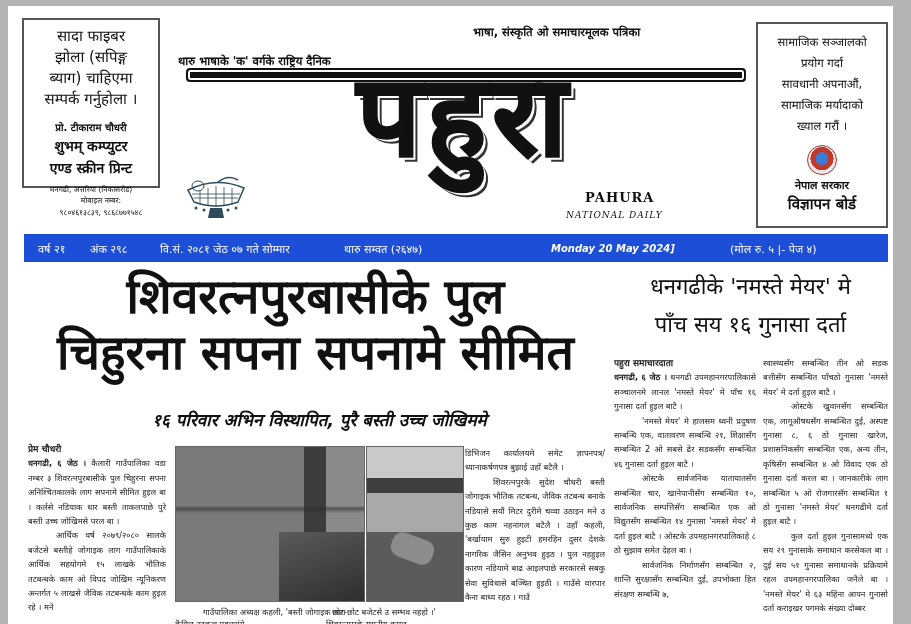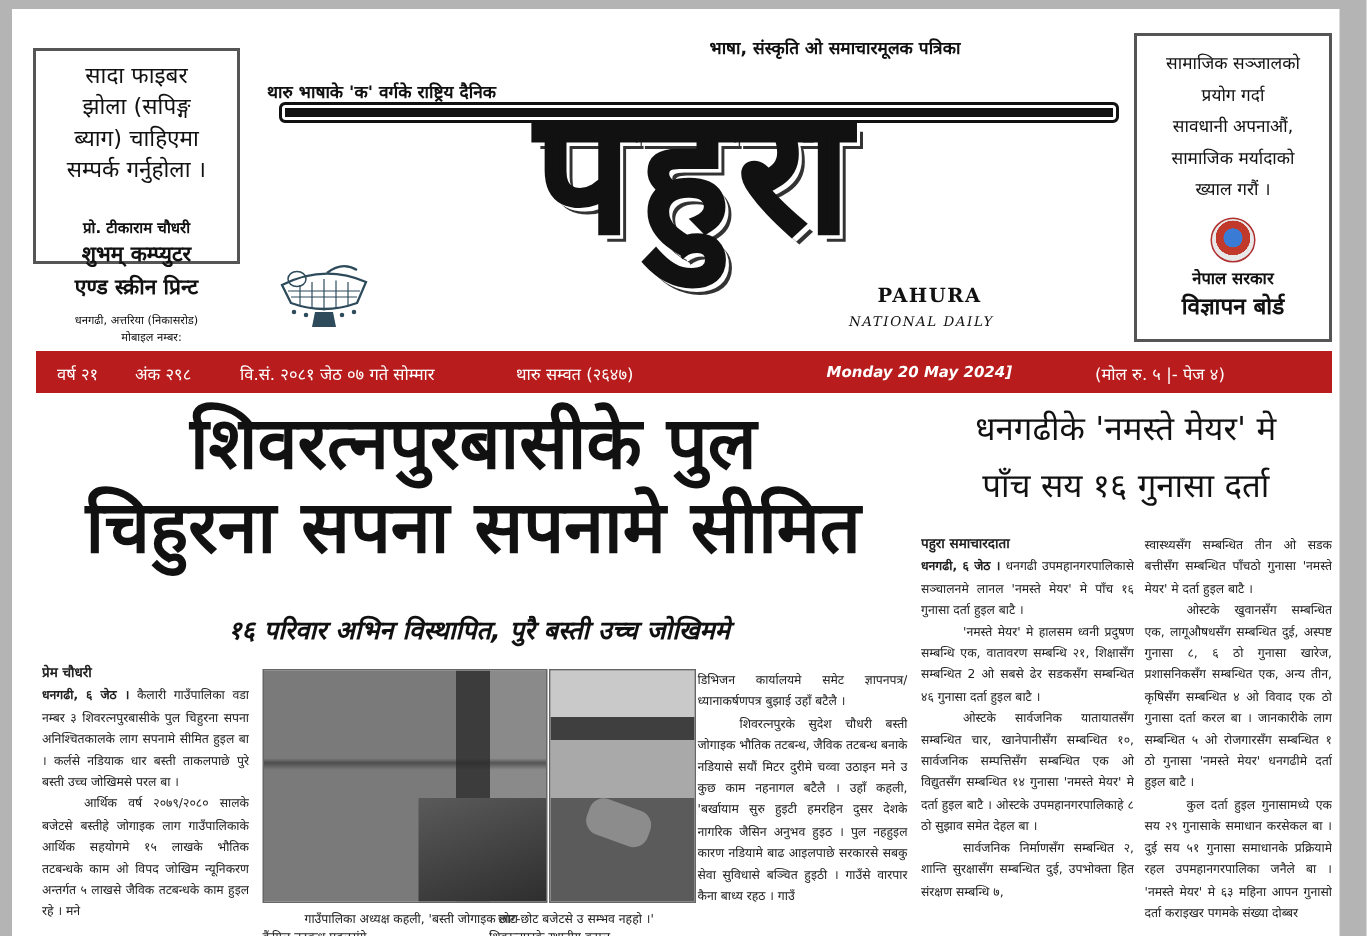--- a/index.html
+++ b/index.html
@@ -17,23 +17,23 @@
       background: #ffffff;
     }
     
     .ad-box {
       position: absolute;
       border: 2px solid #555;
       background: #fff;
       text-align: center;
       color: #111;
     }
-    .ad-left { left: 14px; top: 26px; width: 138px; height: 144px; padding-top: 6px; }
+    .ad-left { left: 14px; top: 12px; width: 138px; height: 170px; padding-top: 6px; }
     .ad-left .big { font-size: 15px; line-height: 21px; font-family: "DejaVu Sans", sans-serif; }
-    .ad-left .owner { font-size: 10px; font-weight: bold; margin-top: 20px; }
+    .ad-left .owner { font-size: 10px; font-weight: bold; margin-top: 10px; }
     .ad-left .shop { font-size: 14px; font-weight: bold; line-height: 20px; margin-top: 2px; }
     .ad-left .addr { font-size: 7.5px; margin-top: 6px; line-height: 11px; }
     .ad-left .phone { font-size: 7.5px; line-height: 12px; padding-left: 20px; }
 
     .ad-right { left: 748px; top: 16px; width: 132px; height: 206px; padding-top: 8px; }
     .ad-right .msg { font-size: 11.5px; line-height: 21px; }
     .emblem {
       width: 30px; height: 30px; margin: 8px auto 2px;
       border-radius: 50%;
       background: radial-gradient(circle at 50% 45%, #3a7bd5 0 30%, #c0392b 31% 55%, #e8e8e8 56% 100%);
@@ -69,21 +69,21 @@
       font-family: "DejaVu Serif", serif; font-weight: bold; font-size: 13px; letter-spacing: 1px;
     }
     .national-en {
       position: absolute; left: 558px; top: 204px;
       font-family: "DejaVu Serif", serif; font-style: italic; font-size: 9px; letter-spacing: 1px;
     }
 
     
     .datebar {
       position: absolute; left: 16px; top: 228px; width: 864px; height: 28px;
-      background: #b91c1c; color: #ffffff;
+      background: #1d4ed8; color: #ffffff;
       display: flex; align-items: center; font-size: 11px; white-space: nowrap;
     }
     .datebar span { position: absolute; }
     .db-year { left: 14px; }
     .db-issue { left: 66px; }
     .db-bs { left: 136px; }
     .db-tharu { left: 320px; }
     .db-en { left: 486px; font-weight: bold; font-style: italic; font-family: "DejaVu Sans", sans-serif; font-size: 10px; margin-left: 41px; }
     .db-price { left: 706px; }
 

